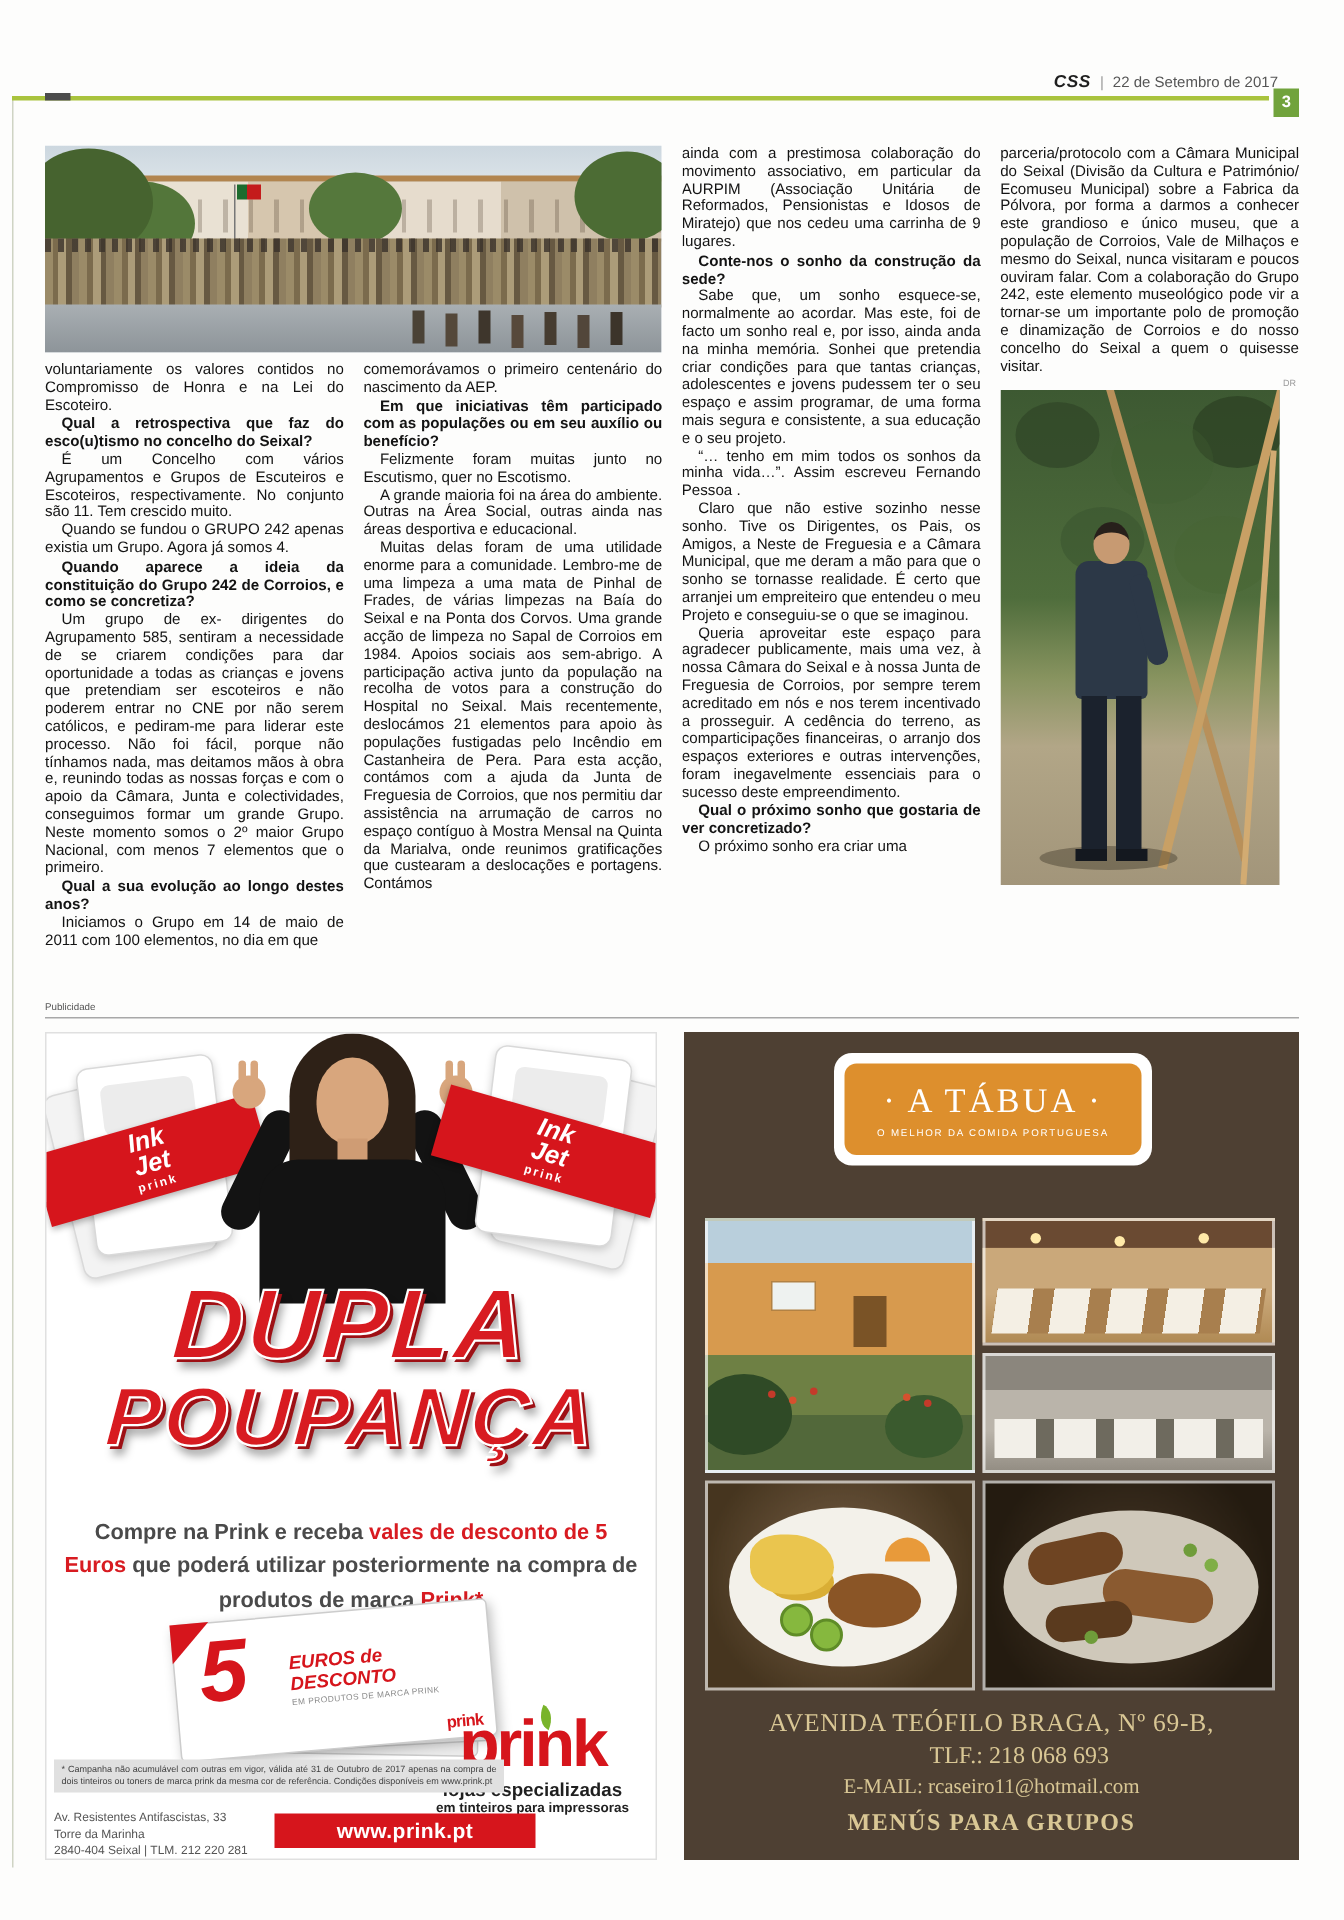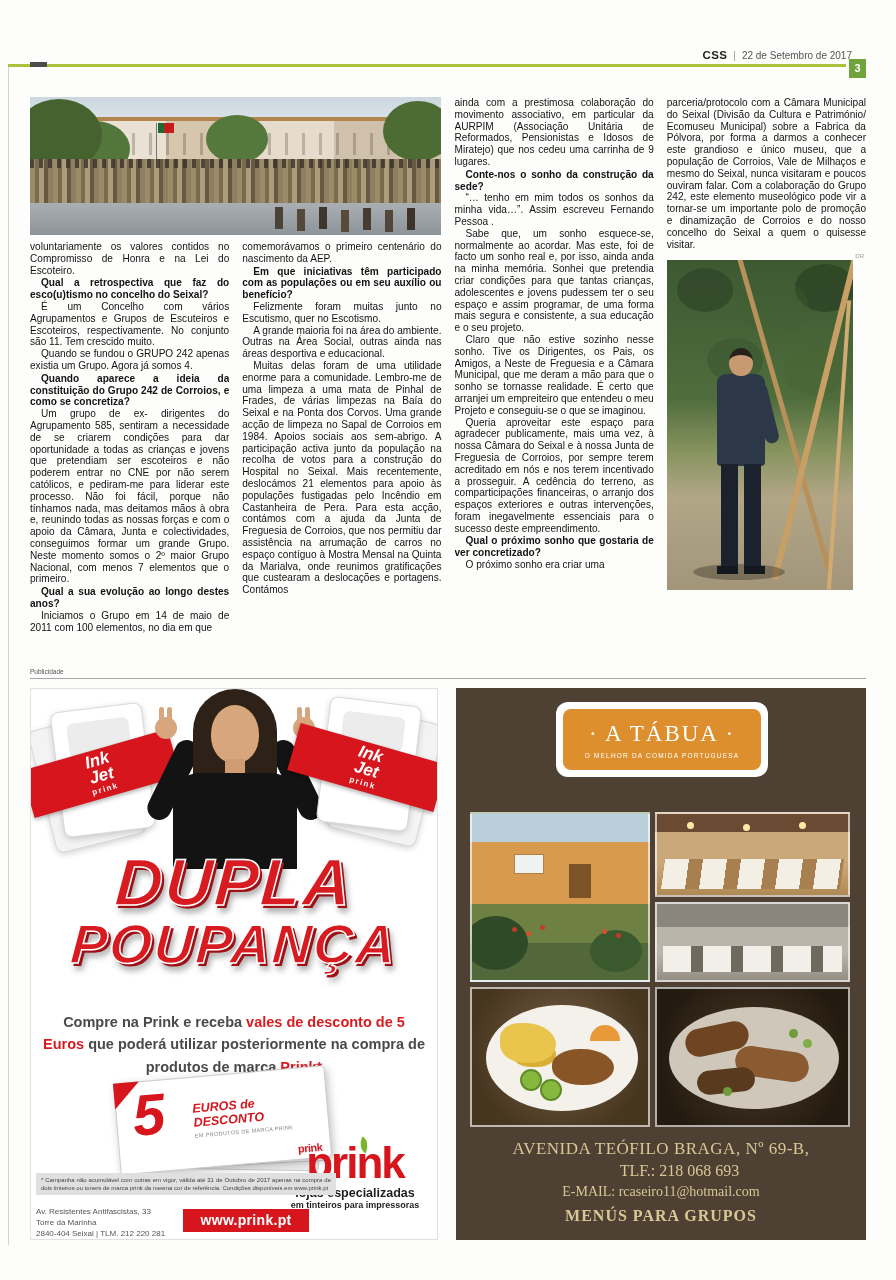--- a/index.html
+++ b/index.html
@@ -3,21 +3,21 @@
 <meta charset="utf-8">
 <style>
   * { box-sizing: border-box; }
   html,body { margin:0; padding:0; background:#ffffff; }
   .page { position:relative; width:896px; height:1280px; background:#fdfdfc; margin:0 auto; overflow:hidden;
           font-family:"Liberation Sans", sans-serif; }
 
   
   .edge-line { position:absolute; left:8px; top:64px; width:1px; height:1181px; background:#cfd4c4; }
   .masthead { position:absolute; top:49px; right:44px; display:flex; gap:6px; align-items:baseline; }
-  .masthead .brand { font-weight:bold; font-size:11.5px; color:#1f1f1f; letter-spacing:.4px; }
+  .masthead .brand { font-weight:bold; font-size:11.5px; color:#1f1f1f; letter-spacing:.4px;font-style:italic; }
   .masthead .sep { font-size:10px; color:#9a9a9a; }
   .masthead .date { font-size:10px; color:#555; }
   .green-rule { position:absolute; left:8px; top:64px; width:838px; height:2.5px; background:#a9c33d; }
   .left-dash { position:absolute; left:30px; top:62px; width:17px; height:5px; background:#4c4c4c; }
   .page-num { position:absolute; left:849px; top:59px; width:17px; height:19px; background:#71a33c; color:#fff;
               font-weight:bold; font-size:11px; text-align:center; line-height:19px; }
 
   
   .article { position:absolute; left:30px; top:97px; width:836px; height:570px; overflow:hidden;
              display:grid; grid-template-columns:repeat(4,1fr); column-gap:13px; }
@@ -131,21 +131,21 @@
   .prink-logo-wrap { position:relative; display:inline-block; }
   .prink-logo { font-size:44px; font-weight:800; color:#d6151c; letter-spacing:-2px; line-height:1; }
   .leaf { position:absolute; left:54%; top:-3px; width:10px; height:14px; background:#79b42a;
        border-radius:0 100% 0 100%; transform:rotate(24deg); }
   .tag1 { font-size:12.5px; font-weight:800; color:#1f1f1f; margin-top:1px; }
   .tag2 { font-size:9px; font-weight:600; color:#1f1f1f; }
 
   .fineprint { position:absolute; left:5px; top:484px; width:300px; background:#e0e0e0; color:#3f3f3f; font-size:6px;
        line-height:1.35; padding:3px 5px; text-align:justify; }
   .address { position:absolute; left:5px; top:518px; font-size:8px; color:#555; line-height:1.35; }
-  .site-box { position:absolute; left:152px; top:520px; width:126px; height:23px; background:#d6151c; color:#fff;
+  .site-box { position:absolute; left:152px; top:520px; width:174px; height:23px; background:#d6151c; color:#fff;
        font-weight:800; font-size:14px; text-align:center; line-height:23px; letter-spacing:.3px; }
 
   
   .ad-tabua { position:absolute; right:0; top:0; width:410px; height:552px; background:#4e4033; overflow:hidden; }
   .logo-box { position:absolute; left:100px; top:14px; width:212px; height:75px; background:#fff; border-radius:12px; padding:7px; }
   .logo-inner { width:100%; height:100%; background:#dd8f2d; border-radius:8px; display:flex; flex-direction:column;
        align-items:center; justify-content:center; gap:5px; }
   .logo-text { color:#fff; font-family:"Liberation Serif", serif; font-size:23px; letter-spacing:2px; font-variant:small-caps; }
   .logo-tag { color:#fff; font-size:6.5px; letter-spacing:1.2px; }
   .ph { position:absolute; border:2px solid rgba(255,255,255,.65); overflow:hidden; }
@@ -232,22 +232,22 @@
       <p class="cont">comemorávamos o primeiro centenário do nascimento da AEP.</p>
       <p class="q">Em que iniciativas têm participado com as populações ou em seu auxílio ou benefício?</p>
       <p>Felizmente foram muitas junto no Escutismo, quer no Escotismo.</p>
       <p>A grande maioria foi na área do ambiente. Outras na Área Social, outras ainda nas áreas desportiva e educacional.</p>
       <p>Muitas delas foram de uma utilidade enorme para a comunidade. Lembro-me de uma limpeza a uma mata de Pinhal de Frades, de várias limpezas na Baía do Seixal e na Ponta dos Corvos. Uma grande acção de limpeza no Sapal de Corroios em 1984. Apoios sociais aos sem-abrigo. A participação activa junto da população na recolha de votos para a construção do Hospital no Seixal. Mais recentemente, deslocámos 21 elementos para apoio às populações fustigadas pelo Incêndio em Castanheira de Pera. Para esta acção, contámos com a ajuda da Junta de Freguesia de Corroios, que nos permitiu dar assistência na arrumação de carros no espaço contíguo à Mostra Mensal na Quinta da Marialva, onde reunimos gratificações que custearam a deslocações e portagens. Contámos</p>
     </div>
 
     <div class="col c3">
       <p class="cont">ainda com a prestimosa colaboração do movimento associativo, em particular da AURPIM (Associação Unitária de Reformados, Pensionistas e Idosos de Miratejo) que nos cedeu uma carrinha de 9 lugares.</p>
       <p class="q">Conte-nos o sonho da construção da sede?</p>
+      <p>Sabe que, um sonho esquece-se, normalmente ao acordar. Mas este, foi de facto um sonho real e, por isso, ainda anda na minha memória. Sonhei que pretendia criar condições para que tantas crianças, adolescentes e jovens pudessem ter o seu espaço e assim programar, de uma forma mais segura e consistente, a sua educação e o seu projeto.</p>
       <p>“… tenho em mim todos os sonhos da minha vida…”. Assim escreveu Fernando Pessoa .</p>
-      <p>Sabe que, um sonho esquece-se, normalmente ao acordar. Mas este, foi de facto um sonho real e, por isso, ainda anda na minha memória. Sonhei que pretendia criar condições para que tantas crianças, adolescentes e jovens pudessem ter o seu espaço e assim programar, de uma forma mais segura e consistente, a sua educação e o seu projeto.</p>
       <p>Claro que não estive sozinho nesse sonho. Tive os Dirigentes, os Pais, os Amigos, a Neste de Freguesia e a Câmara Municipal, que me deram a mão para que o sonho se tornasse realidade. É certo que arranjei um empreiteiro que entendeu o meu Projeto e conseguiu-se o que se imaginou.</p>
       <p>Queria aproveitar este espaço para agradecer publicamente, mais uma vez, à nossa Câmara do Seixal e à nossa Junta de Freguesia de Corroios, por sempre terem acreditado em nós e nos terem incentivado a prosseguir. A cedência do terreno, as comparticipações financeiras, o arranjo dos espaços exteriores e outras intervenções, foram inegavelmente essenciais para o sucesso deste empreendimento.</p>
       <p class="q">Qual o próximo sonho que gostaria de ver concretizado?</p>
       <p>O próximo sonho era criar uma</p>
     </div>
 
     <div class="col c4">
       <p class="cont">parceria/protocolo com a Câmara Municipal do Seixal (Divisão da Cultura e Património/ Ecomuseu Municipal) sobre a Fabrica da Pólvora, por forma a darmos a conhecer este grandioso e único museu, que a população de Corroios, Vale de Milhaços e mesmo do Seixal, nunca visitaram e poucos ouviram falar. Com a colaboração do Grupo 242, este elemento museológico pode vir a tornar-se um importante polo de promoção e dinamização de Corroios e do nosso concelho do Seixal a quem o quisesse visitar.</p>
       <div class="credit">DR</div>
       <figure class="portrait" style="margin:0;">

